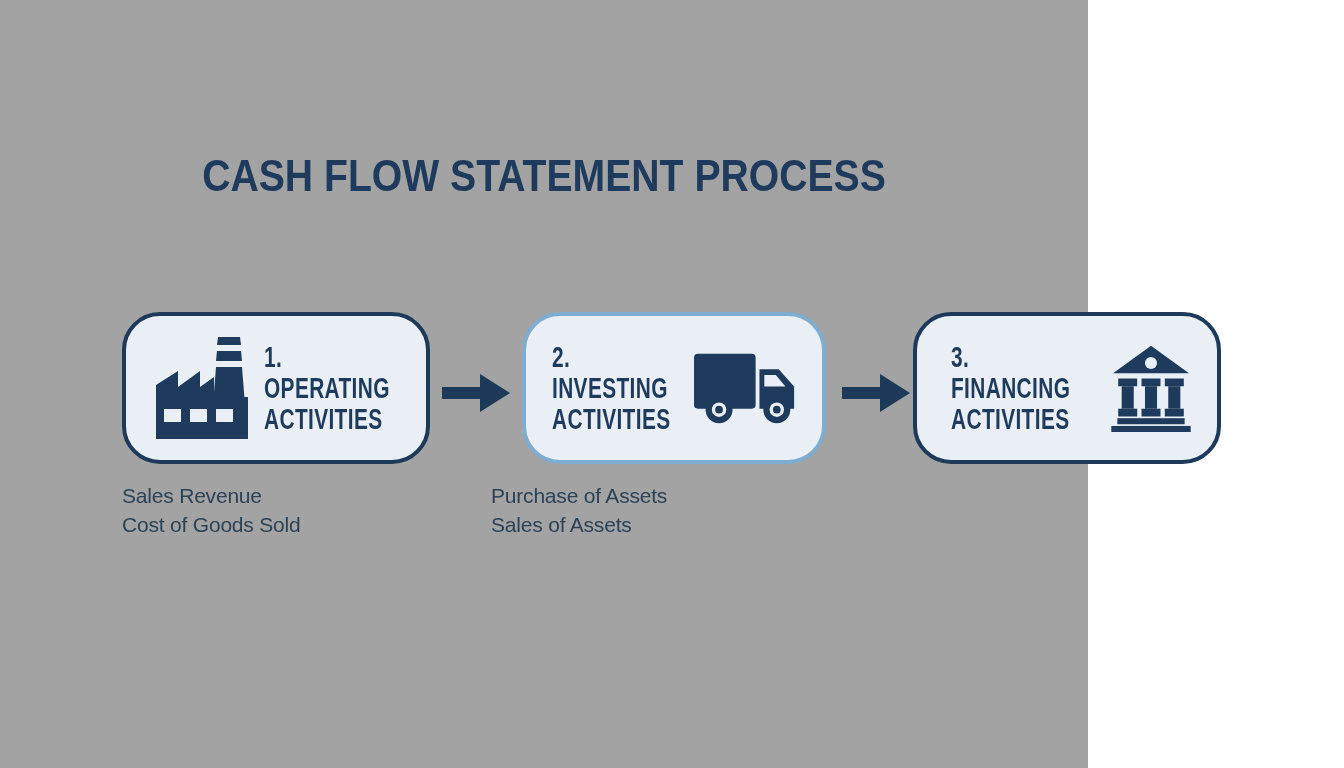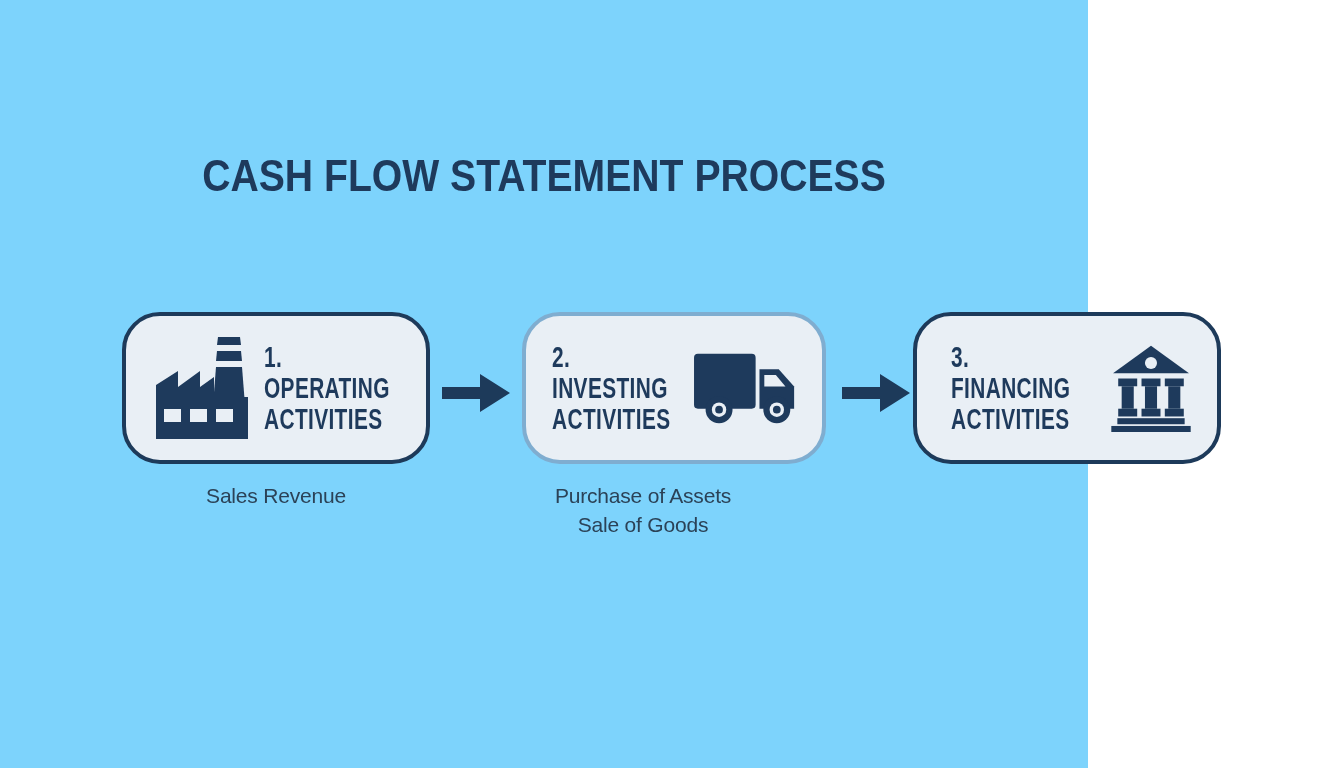--- a/index.html
+++ b/index.html
@@ -3,21 +3,21 @@
 <meta charset="utf-8">
 <style>
   * { margin: 0; padding: 0; box-sizing: border-box; }
   html, body { width: 1344px; height: 768px; overflow: hidden; }
   body { font-family: "Liberation Sans", sans-serif; }
 
   .canvas {
     position: relative;
     width: 1088px;
     height: 768px;
-    background: #7dd3fc;
+    background: #a3a3a3;
   }
 
   .title {
     position: absolute;
     left: 0; right: 0;
     top: 150px;
     text-align: center;
     font-size: 45px;
     font-weight: 700;
     color: #1e3a5c;
@@ -68,21 +68,21 @@
     top: 374px;
     width: 68px;
     height: 38px;
   }
   .arrow-1 { left: 442px; }
   .arrow-2 { left: 842px; }
 
   .details {
     position: absolute;
     top: 481px;
-    text-align: center;
+    text-align: left;
     font-size: 21px;
     line-height: 29px;
     font-weight: 400;
     color: #2b4257;
     letter-spacing: -0.2px;
   }
   .details-1 { left: 122px; width: 308px; }
   .details-2 { left: 491px; width: 304px; }
   .details-3 { left: 913px; width: 308px; }
 </style>
@@ -169,19 +169,20 @@
         <rect x="62" y="75" width="22" height="9"></rect>
         <rect x="7" y="86" width="78" height="7"></rect>
         <rect x="0" y="95" width="92" height="7"></rect>
       </g>
       <circle cx="46" cy="22" r="7" fill="#e9eff5"></circle>
     </svg>
   </div>
 
   <div class="details details-1">
     <div>Sales Revenue</div>
+    <div>Cost of Goods Sold</div>
   </div>
   <div class="details details-2">
     <div>Purchase of Assets</div>
-    <div>Sale of Goods</div>
+    <div>Sales of Assets</div>
   </div>
 
 </div>
 
 </body></html>

